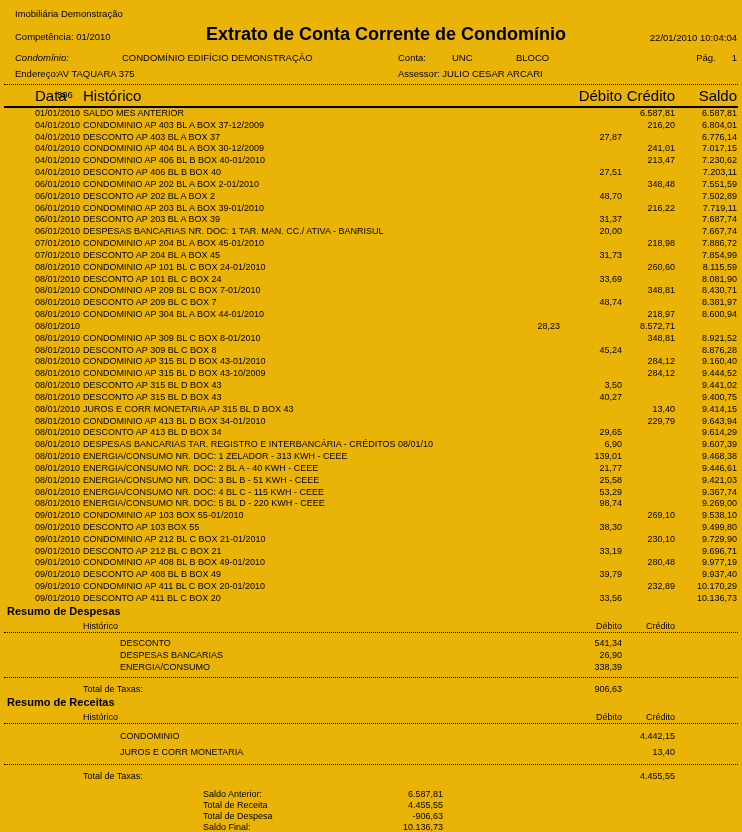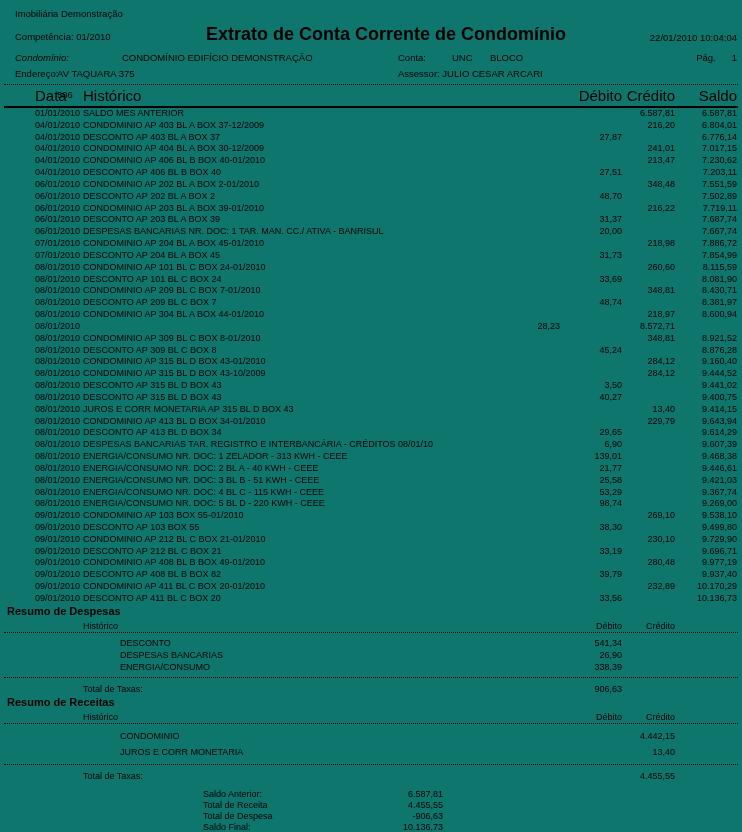--- a/index.html
+++ b/index.html
@@ -1,33 +1,33 @@
 <!DOCTYPE html>
 <html><head>
 <meta charset="utf-8">
 <style>
   html,body { margin:0; padding:0; background:#fff; }
   .page {
-    position:relative; width:742px; height:832px; background:#0f766e;
+    position:relative; width:742px; height:832px; background:#eab308;
     color:#000; font-family:"Liberation Sans", sans-serif; font-size:9px;
     overflow:hidden;
   }
   .abs { position:absolute; white-space:nowrap; }
   .hdr { position:relative; height:84px; font-size:9.5px; }
   .company { left:15px; top:8px; }
   .competencia { left:15px; top:31px; }
   .title { position:absolute; left:30px; right:0; top:24px; text-align:center;
            font-size:18px; font-weight:bold; }
   .datetime { right:5px; top:32px; }
   .lbl-cond { left:15px; top:52px;font-style:italic; }
   .val-code { left:57px; top:52px;margin-top:37px; }
   .val-name { left:122px; top:52px; }
   .lbl-conta { left:398px; top:52px; }
   .val-conta1 { left:452px; top:52px; }
-  .val-conta2 { left:490px; top:52px; }
+  .val-conta2 { left:516px; top:52px; }
   .pag { right:5px; top:52px; display:flex; gap:16px; }
   .lbl-end { left:15px; top:68px; }
   .val-end { left:57px; top:68px; }
   .assessor { left:398px; top:68px; }
   .rule-dotted { border-top:1px dotted #000; height:0; margin:0 4px; }
   .rule-solid  { border-top:2px solid #000; height:0; margin:0 4px; }
   .thead, .row {
     display:grid; grid-template-columns:48px 1fr 62px 53px 62px;
     margin-left:35px; margin-right:5px; white-space:nowrap;
   }
@@ -402,21 +402,21 @@
       <div class="row">
         <span>09/01/2010</span>
         <span class="c-hist">CONDOMINIO AP 408 BL B BOX 49-01/2010</span>
         <span class="c-num"></span>
         <span class="c-num">280,48</span>
         <span class="c-num">9.977,19</span>
       </div>
 
       <div class="row">
         <span>09/01/2010</span>
-        <span class="c-hist">DESCONTO AP 408 BL B BOX 82</span>
+        <span class="c-hist">DESCONTO AP 408 BL B BOX 49</span>
         <span class="c-num">39,79</span>
         <span class="c-num"></span>
         <span class="c-num">9.937,40</span>
       </div>
 
       <div class="row">
         <span>09/01/2010</span>
         <span class="c-hist">CONDOMINIO AP 411 BL C BOX 20-01/2010</span>
         <span class="c-num"></span>
         <span class="c-num">232,89</span>

